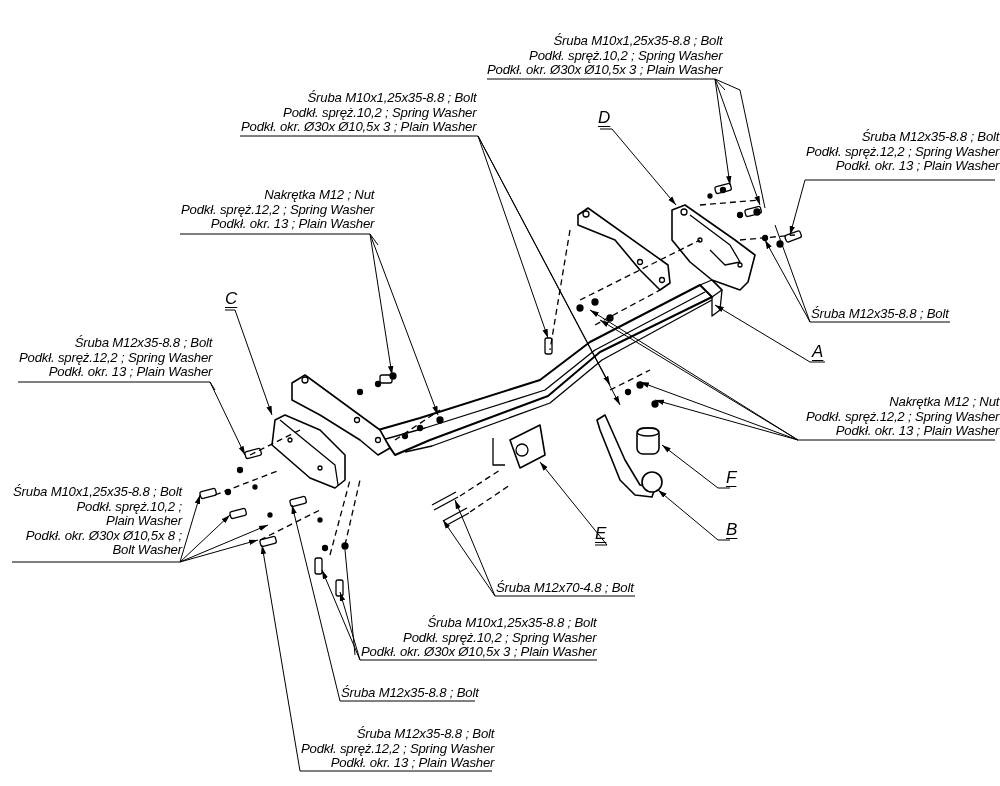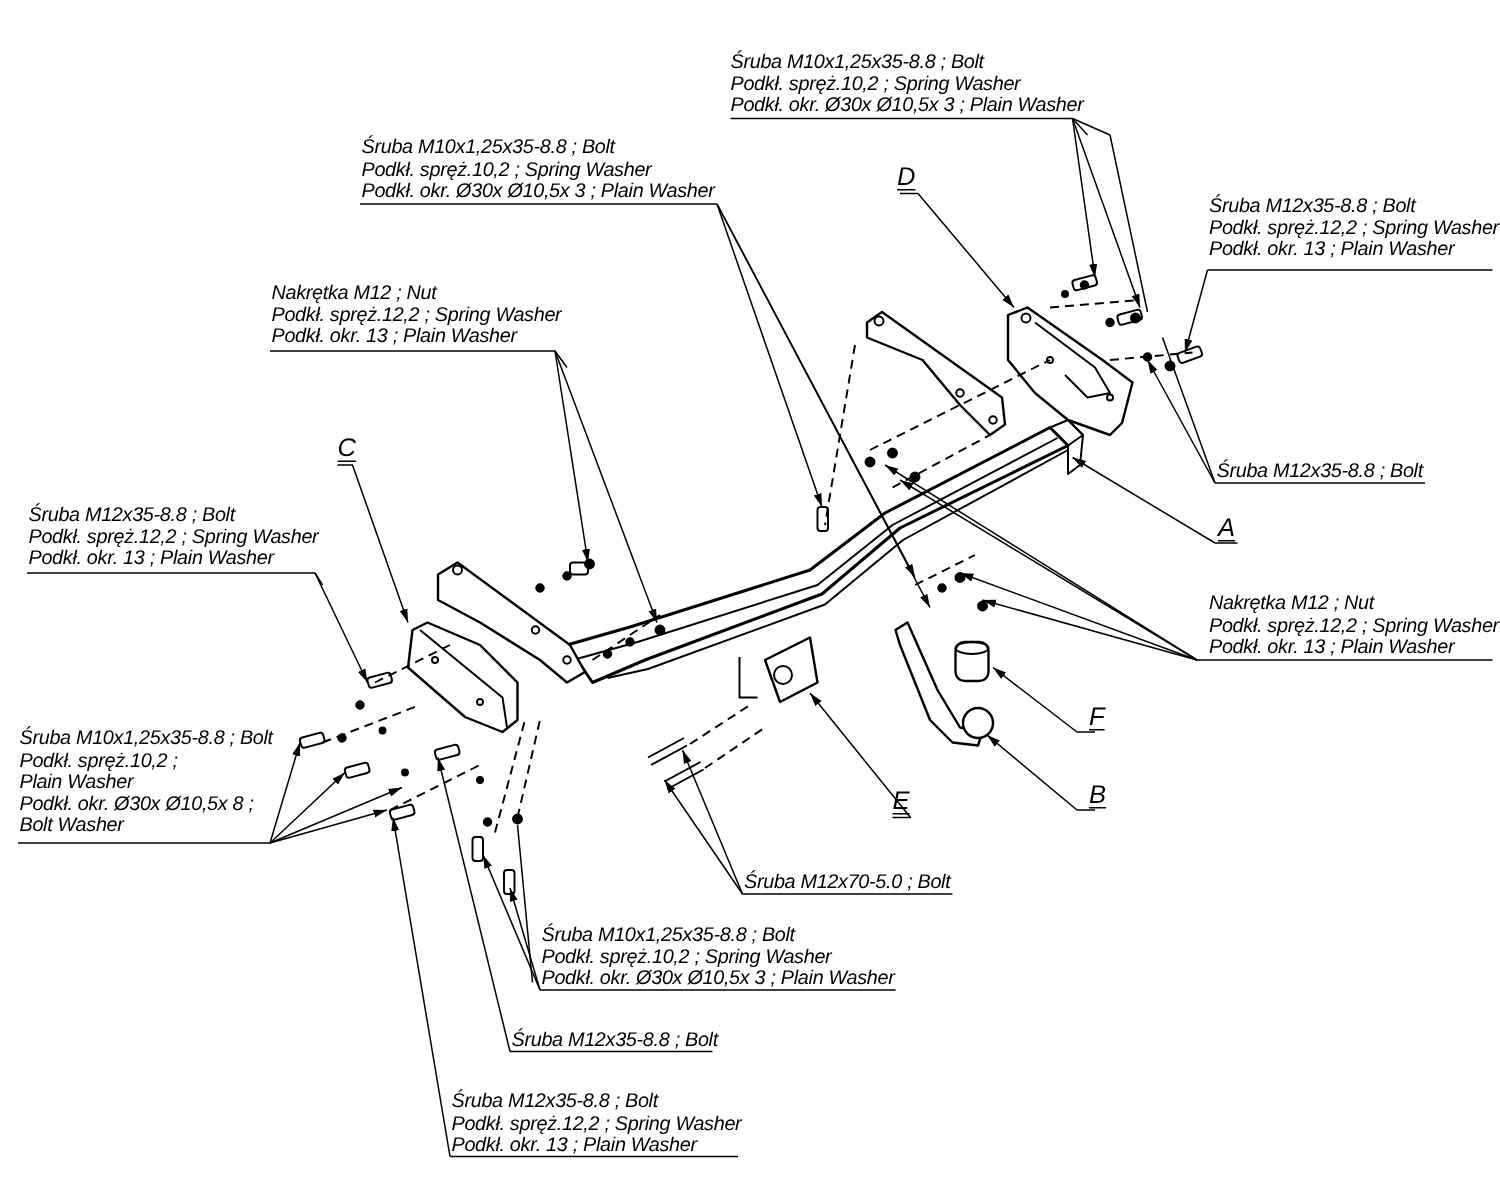--- a/index.html
+++ b/index.html
@@ -1,21 +1,21 @@
 <!DOCTYPE html>
 <html><head>
 <meta charset="utf-8">
 <style>
   html, body { margin:0; padding:0; background:#ffffff; }
   body { width:1000px; height:786px; position:relative; overflow:hidden;
          font-family:"Liberation Sans", sans-serif; }
   #drawing { position:absolute; left:0; top:0; width:1000px; height:786px; }
   .callout { position:absolute; font-style:italic; font-size:13.2px; line-height:14.5px;
              color:#000; white-space:nowrap; letter-spacing:-0.2px; }
-  .callout .line { display:block; }
+  .callout .line { display:block;text-align:right; }
   .letter { position:absolute; font-style:italic; font-size:17px; color:#000;
             text-decoration:underline; text-underline-offset:3px; }
 </style>
 </head>
 <body>
 
 <svg id="drawing" viewBox="0 0 1000 786" xmlns="http://www.w3.org/2000/svg">
   <defs>
     <marker id="arr" viewBox="0 0 10 10" refX="10" refY="5" markerWidth="9" markerHeight="9" orient="auto-start-reverse">
       <path d="M0,2 L10,5 L0,8 z" fill="#000"></path>
@@ -258,21 +258,21 @@
 
 <div class="callout" style="left:13px;top:485px;">
   <span class="line">Śruba M10x1,25x35-8.8 ;  Bolt</span>
   <span class="line">Podkł. spręż.10,2 ;</span>
   <span class="line">Plain Washer</span>
   <span class="line">Podkł. okr.  Ø30x Ø10,5x 8 ;</span>
   <span class="line">Bolt Washer</span>
 </div>
 
 <div class="callout" style="left:496px;top:581px;">
-  <span class="line">Śruba M12x70-5.0 ;  Bolt</span>
+  <span class="line">Śruba M12x70-4.8 ;  Bolt</span>
 </div>
 
 <div class="callout" style="left:361px;top:616px;">
   <span class="line">Śruba M10x1,25x35-8.8 ;  Bolt</span>
   <span class="line">Podkł. spręż.10,2 ; Spring Washer</span>
   <span class="line">Podkł. okr.  Ø30x Ø10,5x 3 ; Plain Washer</span>
 </div>
 
 <div class="callout" style="left:341px;top:686px;">
   <span class="line">Śruba M12x35-8.8 ;  Bolt</span>

